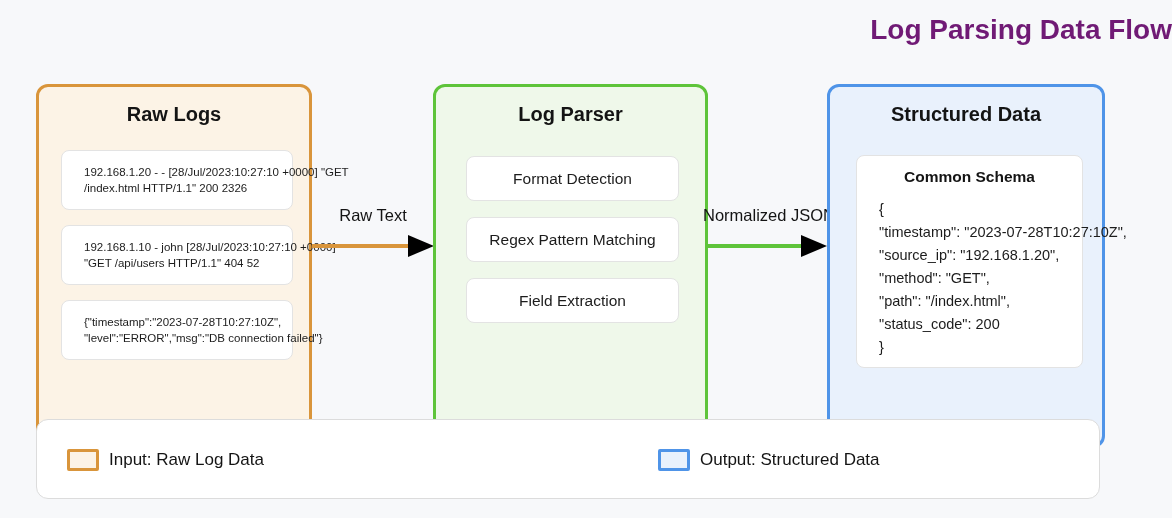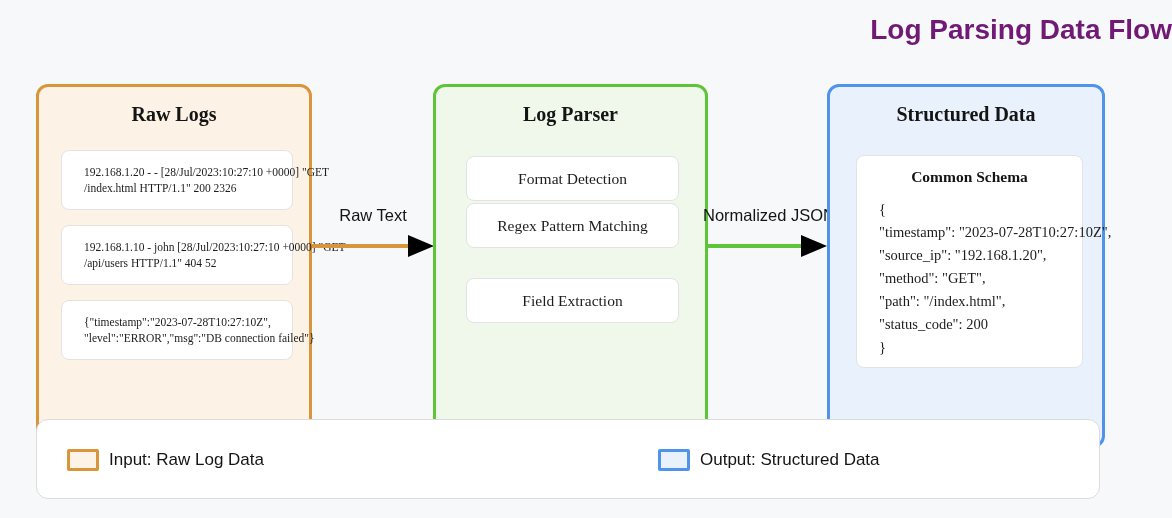--- a/index.html
+++ b/index.html
@@ -14,21 +14,21 @@
   .stage { position: absolute; inset: 0; }
 
   .diagram-title {
     position: absolute; top: 14px; left: 0; width: 100%;
     text-align: right; font-size: 28px; font-weight: bold; color: #701a75;
   }
 
   
   .flow-box {
     position: absolute; top: 84px; height: 364px;
-    border-radius: 12px; border: 3px solid; font-family: Liberation Serif, serif;
+    border-radius: 12px; border: 3px solid;
   }
   .box-input      { left: 36px;  width: 276px; border-color: var(--input-border);      background: var(--input-fill); }
   .box-processing { left: 433px; width: 275px; border-color: var(--processing-border); background: var(--processing-fill); }
   .box-output     { left: 827px; width: 278px; border-color: var(--output-border);     background: var(--output-fill); }
 
   .box-heading {
     margin-top: 16px; text-align: center;
     font-size: 20px; font-weight: bold; color: #141414;
   }
 
@@ -46,21 +46,21 @@
   .log-card-2 { top: 213px; }
 
   
   .step-card {
     position: absolute; left: 30px; width: 213px; height: 45px;
     background: #fff; border: 1px solid #e3e3e3; border-radius: 8px;
     display: flex; align-items: center; justify-content: center;
     font-size: 15.5px; color: #1c1c1c; white-space: nowrap;
   }
   .step-card-0 { top: 69px; }
-  .step-card-1 { top: 116px; }
+  .step-card-1 { top: 130px; }
   .step-card-2 { top: 191px; }
   .step-card-3 { top: 252px; }
 
   
   .schema-card {
     position: absolute; left: 26px; top: 68px; width: 227px; height: 213px;
     background: #fff; border: 1px solid #e3e3e3; border-radius: 8px;
     padding: 12px 22px;
   }
   .schema-title {

